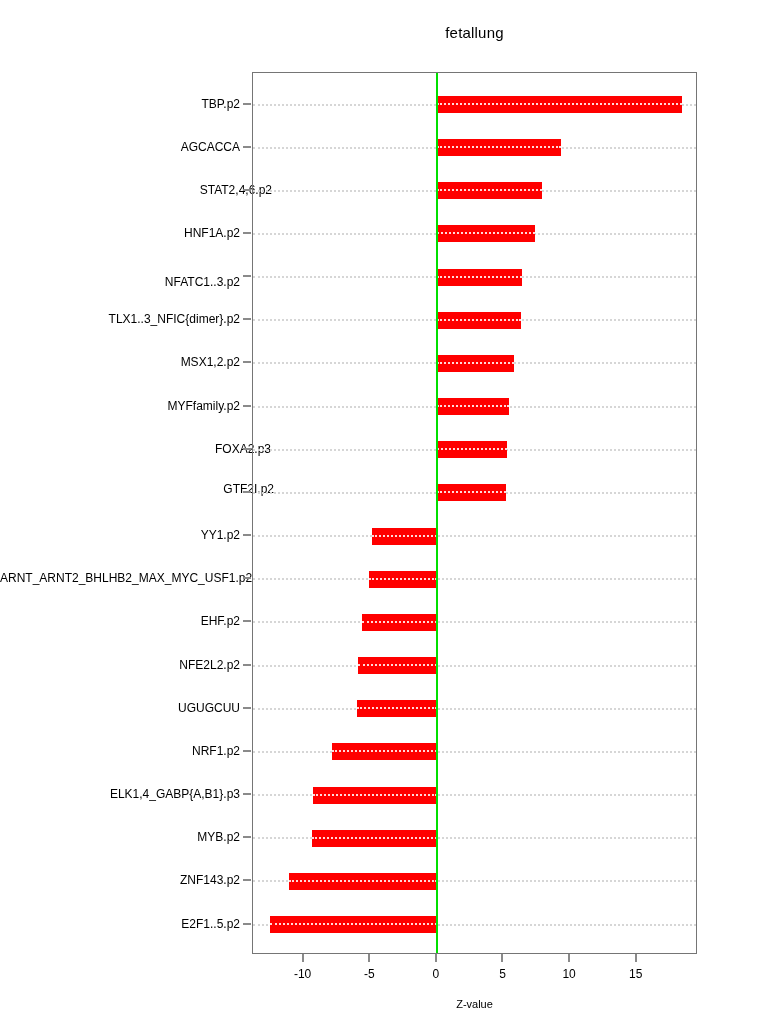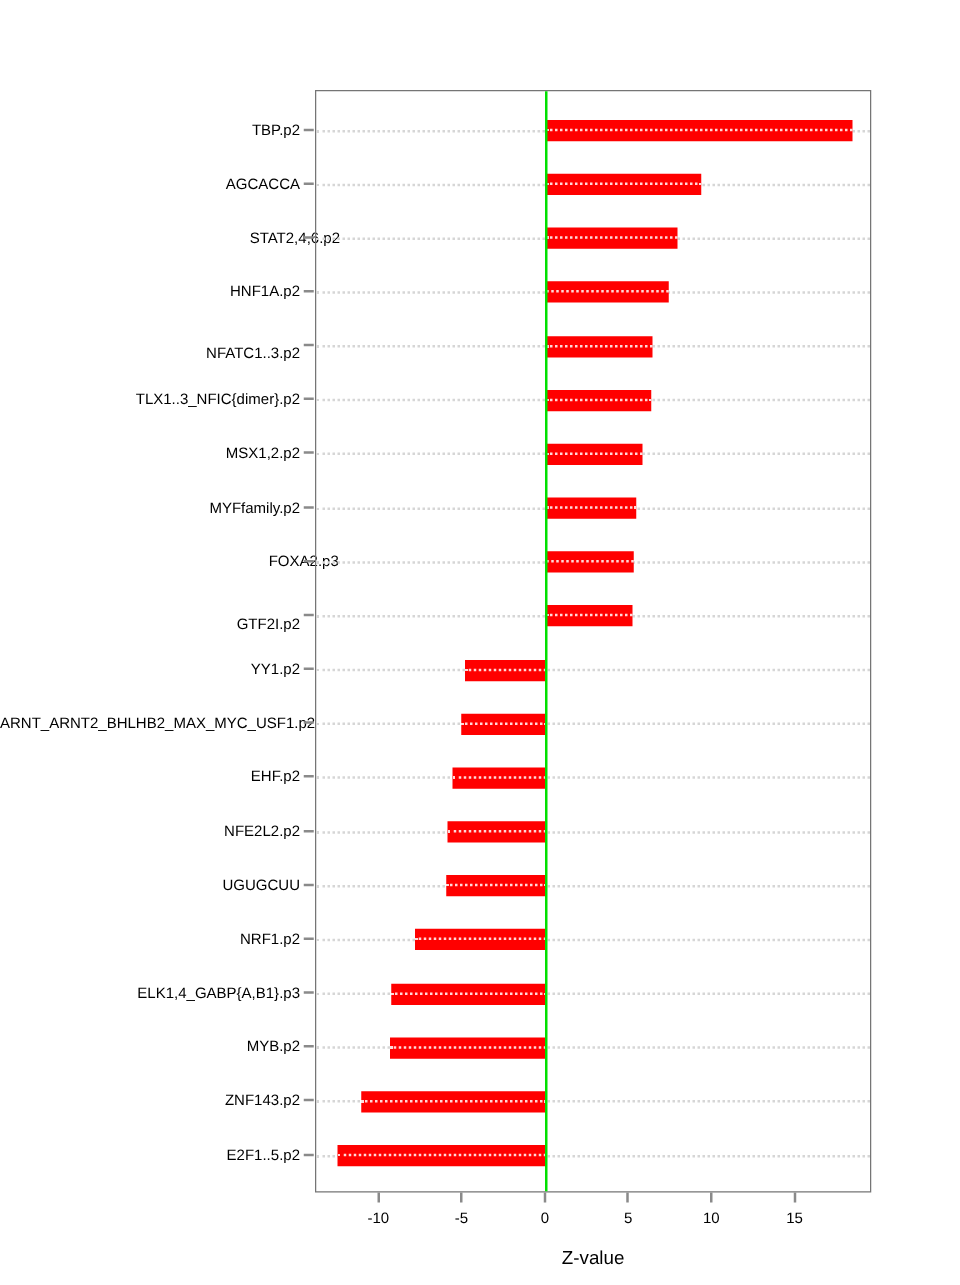--- a/index.html
+++ b/index.html
@@ -70,39 +70,40 @@
     position: absolute;
     width: 60px;
     text-align: center;
     font-size: 12px;
     color: #000;
   }
   .xlabel {
     position: absolute;
     left: 252px; top: 998px; width: 445px;
     text-align: center;
-    font-size: 15px;
+    font-size: 11px;
     color: #000;
   }
 </style>
 </head>
 <body>
 
 <div id="canvas">
+  <div class="title">fetallung</div>
   <div class="ylabels">
       <div class="ylabel" style="top: 96.5px;">TBP.p2</div>
       <div class="ylabel" style="top: 139.66px;">AGCACCA</div>
       <div class="ylabel" style="top: 182.82px; margin-left: 32px;">STAT2,4,6.p2</div>
       <div class="ylabel" style="top: 225.98px;">HNF1A.p2</div>
       <div class="ylabel" style="top: 275px;">NFATC1..3.p2</div>
       <div class="ylabel" style="top: 312.3px;">TLX1..3_NFIC{dimer}.p2</div>
       <div class="ylabel" style="top: 355.46px;">MSX1,2.p2</div>
       <div class="ylabel" style="top: 398.62px;">MYFfamily.p2</div>
       <div class="ylabel" style="top: 441.78px; margin-left: 31px;">FOXA2.p3</div>
-      <div class="ylabel" style="top: 492px;">GTF2I.p2</div>
+      <div class="ylabel" style="top: 482px; padding-left: 34px;">GTF2I.p2</div>
       <div class="ylabel" style="top: 528.1px;">YY1.p2</div>
       <div class="ylabel" style="top: 571.26px;">ARNT_ARNT2_BHLHB2_MAX_MYC_USF1.p2</div>
       <div class="ylabel" style="top: 614.42px;">EHF.p2</div>
       <div class="ylabel" style="top: 657.58px;">NFE2L2.p2</div>
       <div class="ylabel" style="top: 700.74px;">UGUGCUU</div>
       <div class="ylabel" style="top: 743.9px;">NRF1.p2</div>
       <div class="ylabel" style="top: 787.06px;">ELK1,4_GABP{A,B1}.p3</div>
       <div class="ylabel" style="top: 830.22px;">MYB.p2</div>
       <div class="ylabel" style="top: 873.38px;">ZNF143.p2</div>
       <div class="ylabel" style="top: 916.54px;">E2F1..5.p2</div>

